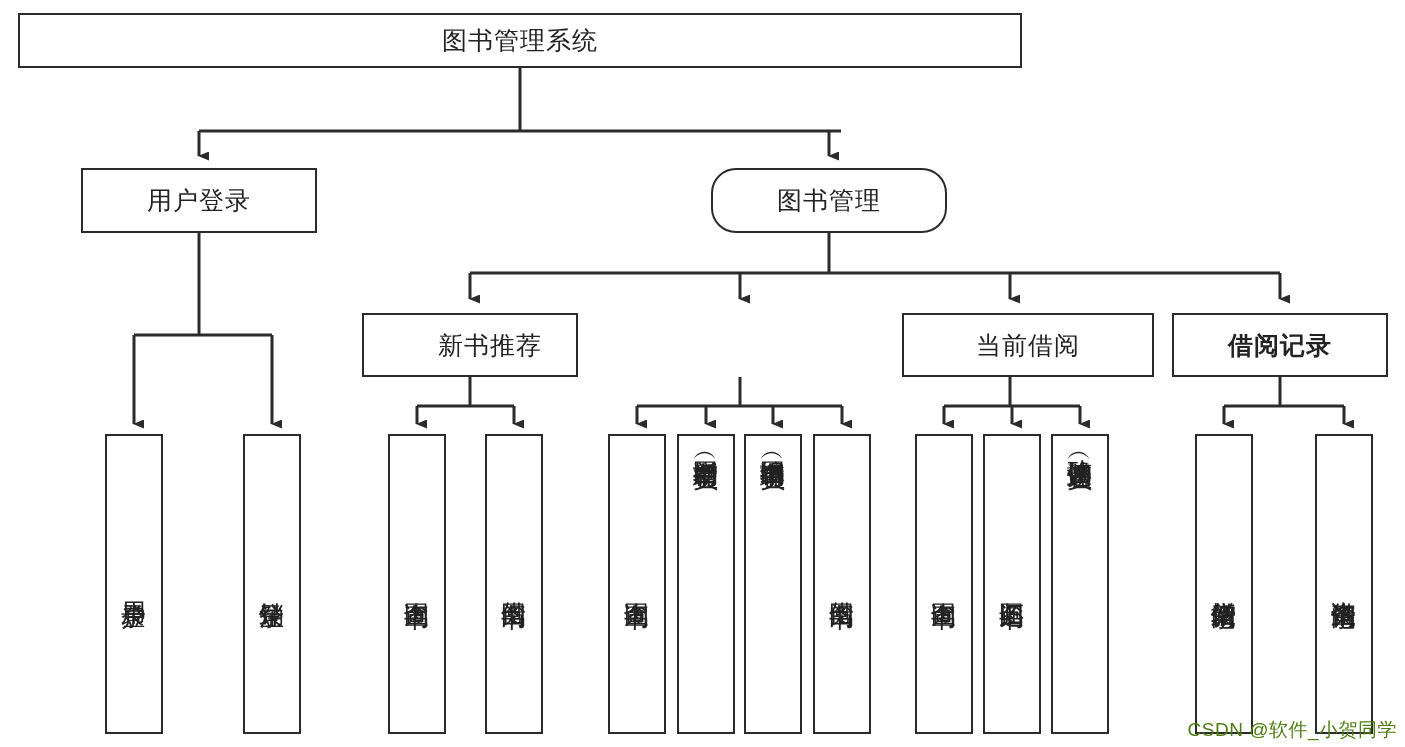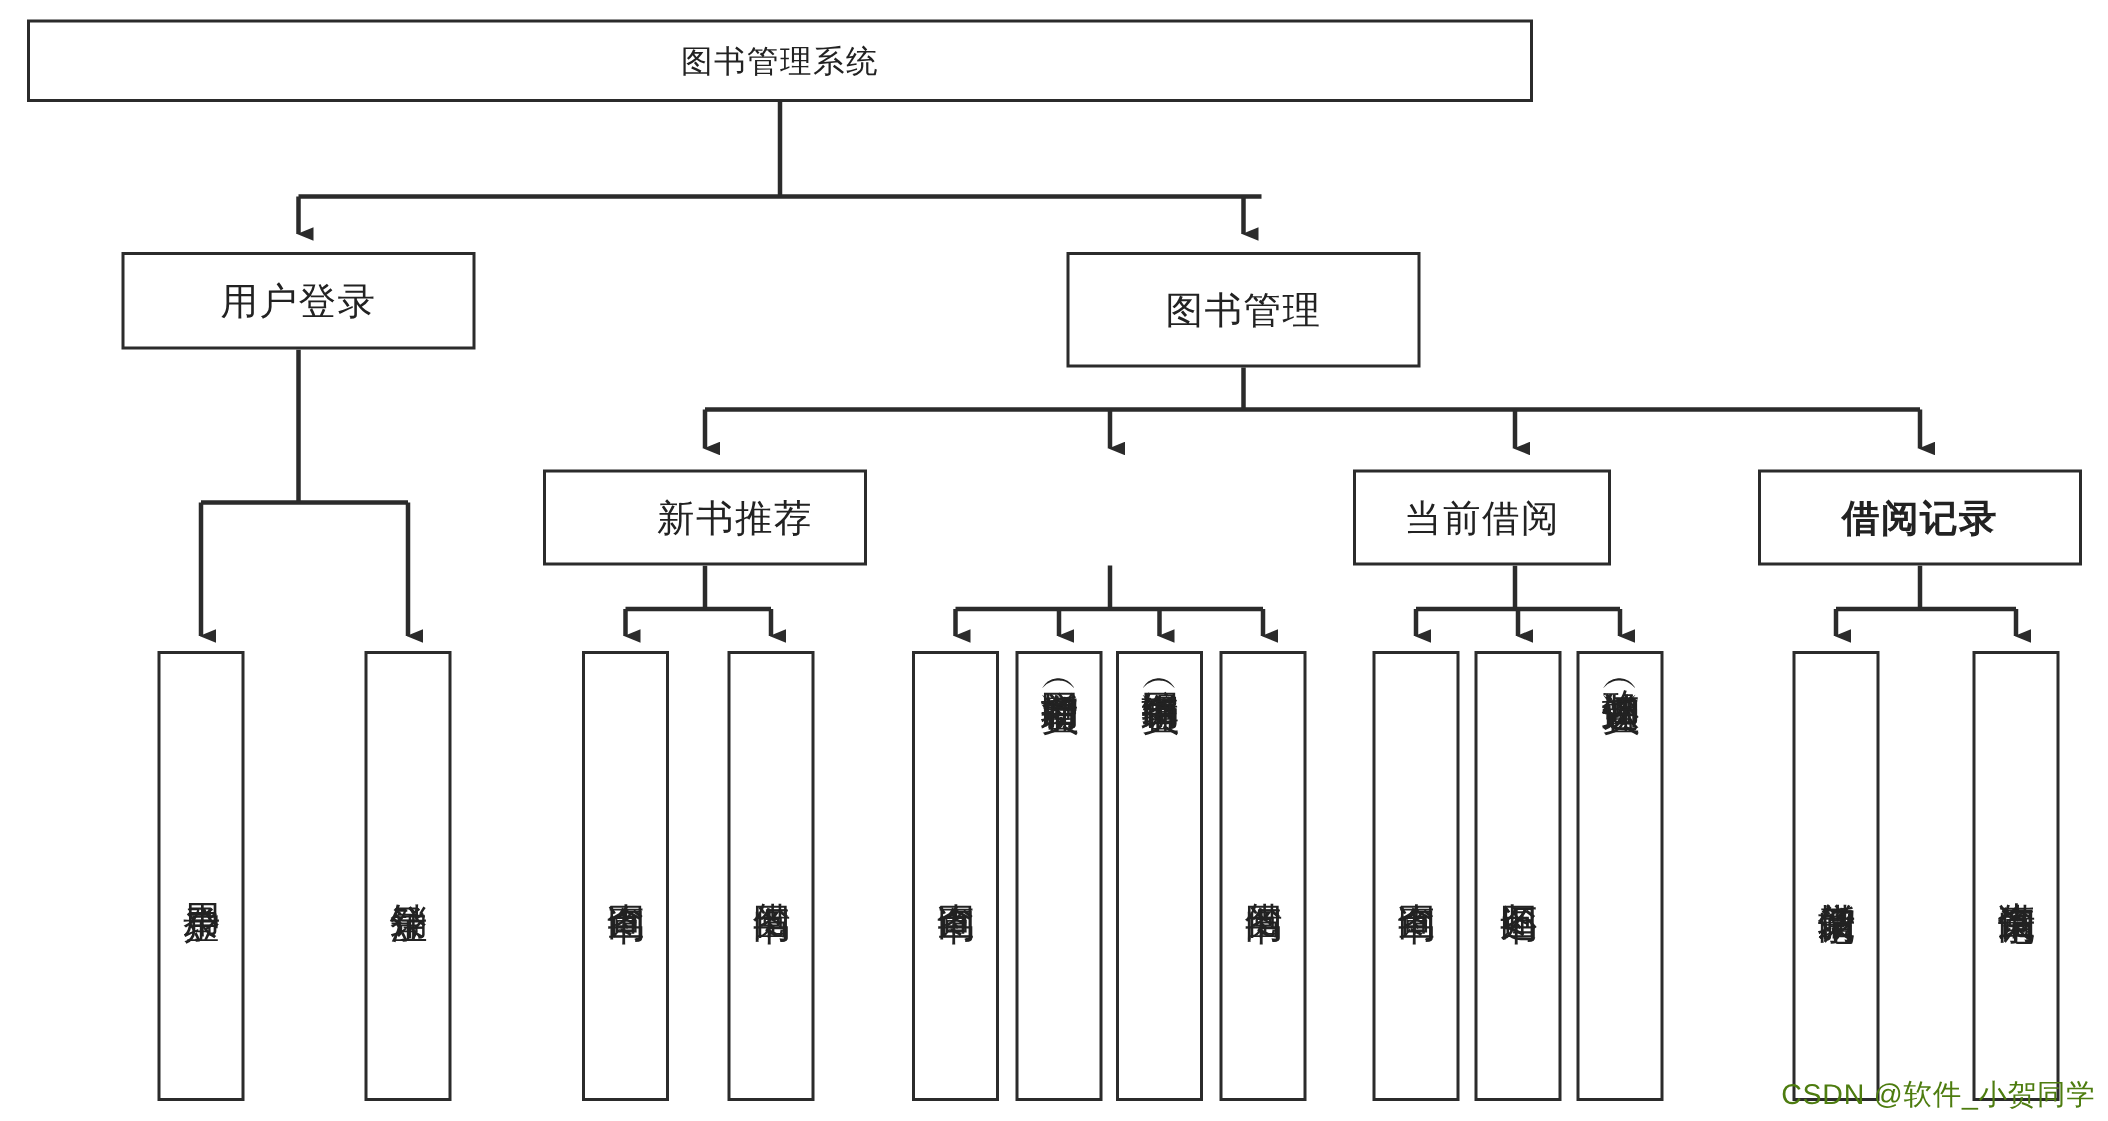--- a/index.html
+++ b/index.html
@@ -32,21 +32,21 @@
     display: flex;
     align-items: center;
     justify-content: center;
     color: #222222;
   }
   .node-h {
     font-size: 25px;
     letter-spacing: 1px;
     white-space: nowrap;
   }
-  .node-root .node-h { font-size: 21px; }
+  .node-root .node-h { font-size: 25px; }
   .node-v {
     font-size: 25px;
     writing-mode: vertical-rl;
     text-orientation: upright;
     line-height: 1.04;
     letter-spacing: 1px;
     white-space: nowrap;
     display: block;
   }
   .node-leaf {
@@ -122,28 +122,28 @@
     </g>
   </svg>
 
   <div class="node-box node-root" style="left:18px; top:13px; width:1004px; height:55px;">
     <span class="node-h">图书管理系统</span>
   </div>
 
   <div class="node-box" style="left:81px; top:168px; width:236px; height:65px;">
     <span class="node-h">用户登录</span>
   </div>
-  <div class="node-box" style="left:711px; top:168px; width:236px; height:77px;">
+  <div class="node-box" style="left:711px; top:168px; width:236px; height:65px;border-radius:25px;">
     <span class="node-h">图书管理</span>
   </div>
 
   <div class="node-box" style="left:362px; top:313px; width:216px; height:64px;padding-left:40px;">
     <span class="node-h">新书推荐</span>
   </div>
-  <div class="node-box" style="left:902px; top:313px; width:172px; height:64px;">
+  <div class="node-box" style="left:902px; top:313px; width:252px; height:64px;">
     <span class="node-h">当前借阅</span>
   </div>
   <div class="node-box" style="left:1172px; top:313px; width:216px; height:64px;font-weight:bold;">
     <span class="node-h">借阅记录</span>
   </div>
 
   <div class="node-box node-leaf" style="left:105px; top:434px; width:58px; height:300px;">
     <span class="node-v">用户登录</span>
   </div>
   <div class="node-box node-leaf" style="left:243px; top:434px; width:58px; height:300px;">

